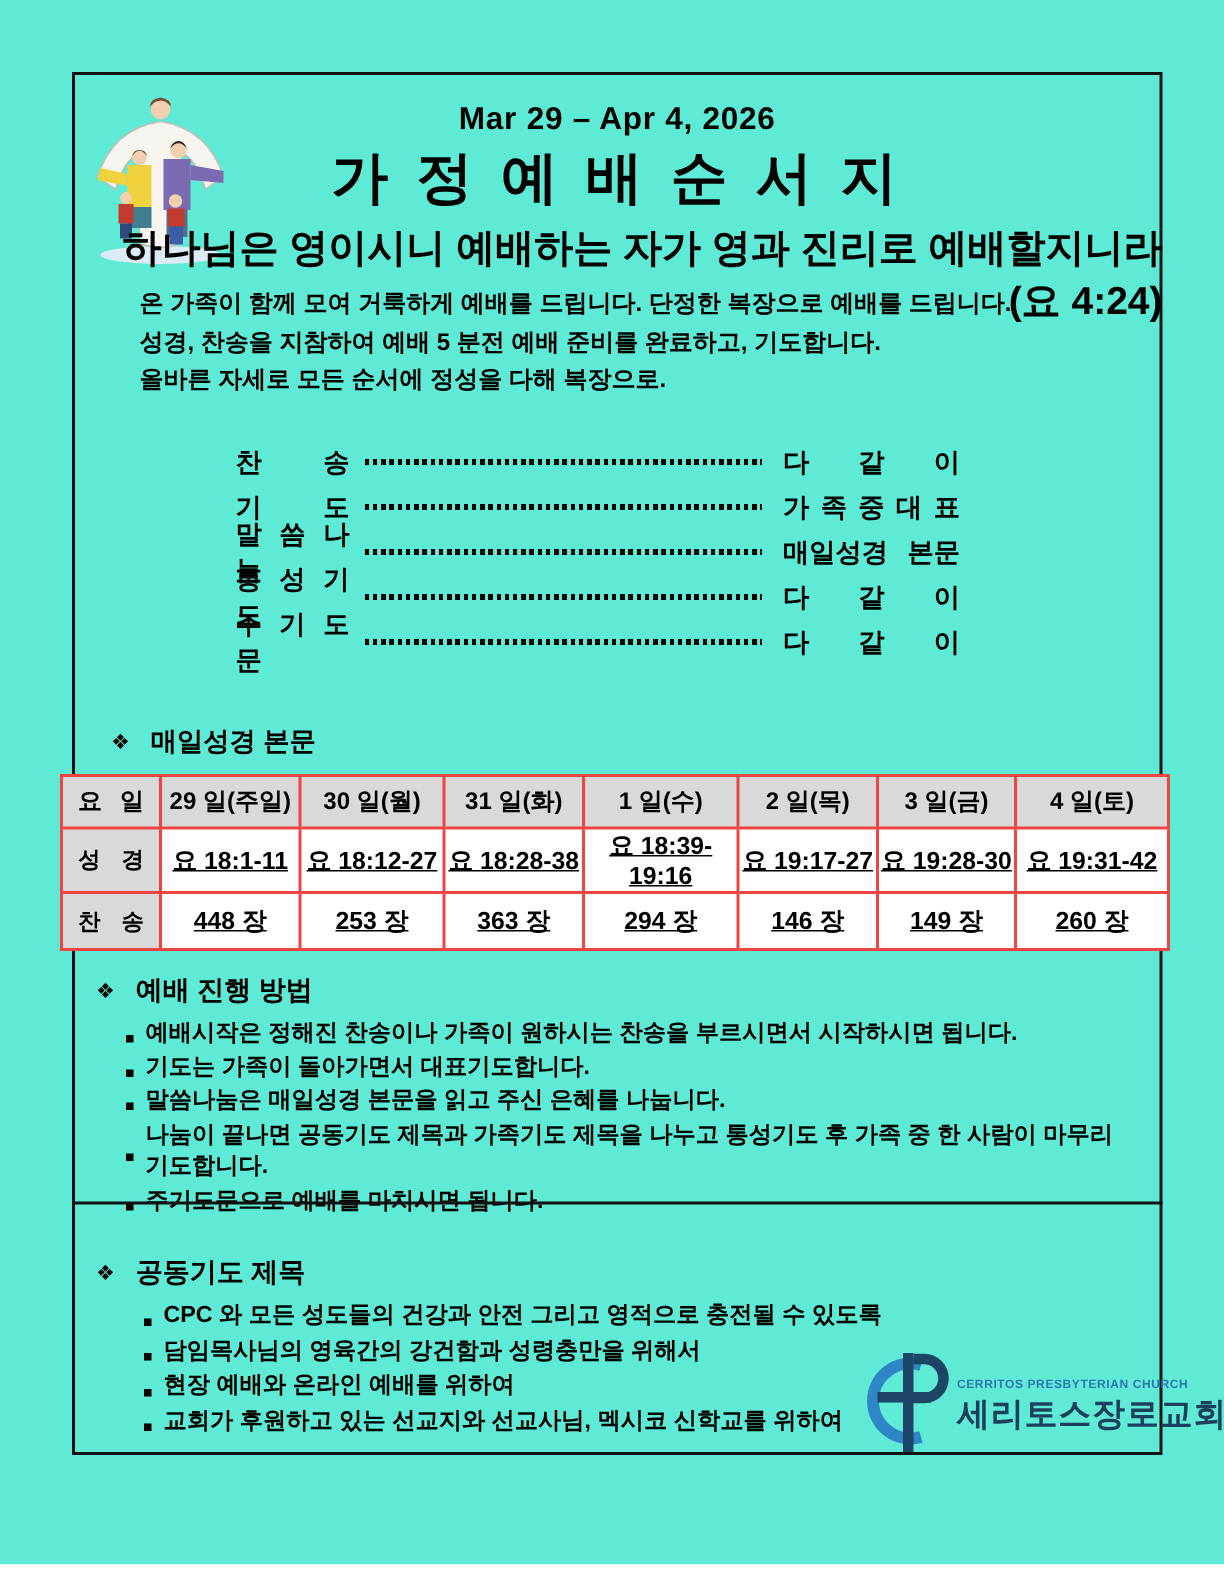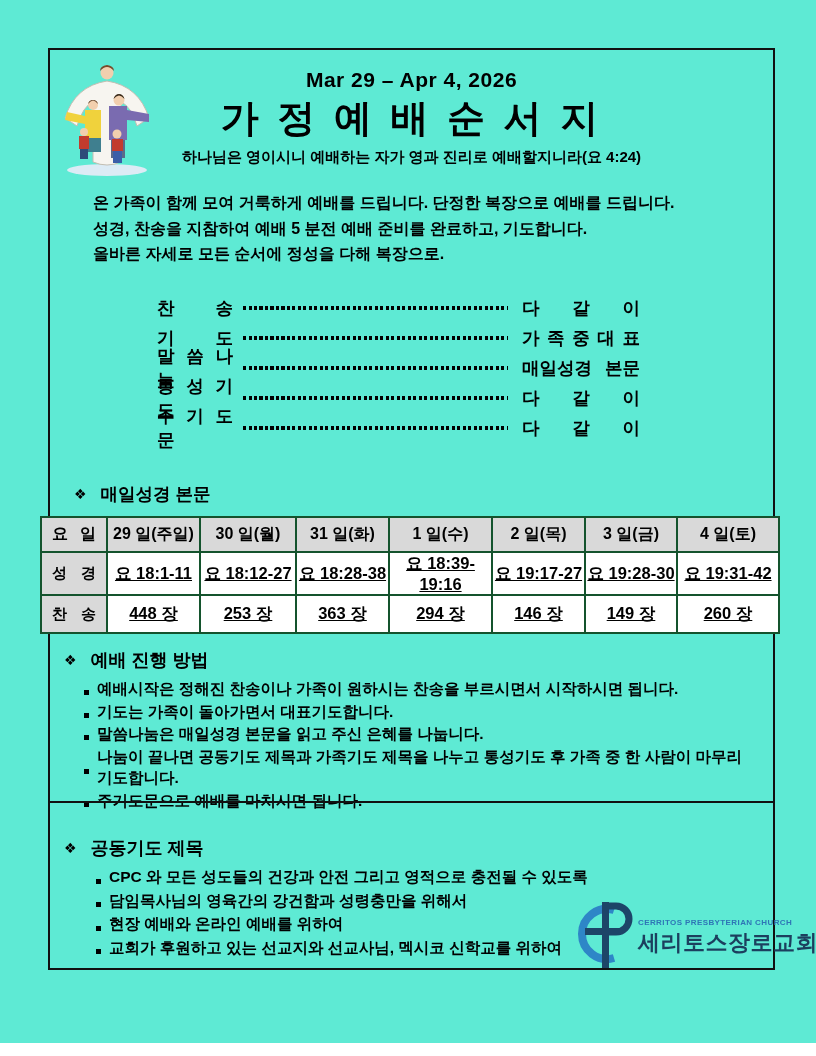--- a/index.html
+++ b/index.html
@@ -7,21 +7,21 @@
     position:relative;width:816px;height:1043px;background:#5eead4;overflow:hidden;
     font-family:"Liberation Sans","DejaVu Sans",sans-serif;font-weight:bold;color:#000;
   }
   .border-box{position:absolute;left:48px;top:48px;width:723px;height:918px;border:2px solid #111;}
   .divider{position:absolute;left:48px;top:801px;width:727px;height:2px;background:#111;}
 
   
   .clipart{position:absolute;left:57px;top:60px;}
   .hdr-date{position:absolute;left:48px;top:68px;width:727px;text-align:center;font-size:21px;letter-spacing:0.5px;}
   .hdr-title{position:absolute;left:48px;top:93px;width:727px;text-align:center;font-size:38px;letter-spacing:4px;}
-  .hdr-sub{position:absolute;left:48px;top:148px;width:727px;text-align:center;font-size:15px;}
+  .hdr-sub{position:absolute;left:48px;top:148px;width:727px;text-align:right;font-size:26px;}
 
   
   .intro{position:absolute;left:93px;top:190px;width:640px;font-size:16px;line-height:25.5px;}
 
   
   .order{position:absolute;left:157px;top:293px;width:483px;}
   .order-row{display:flex;align-items:center;height:30px;}
   .ol-left{display:inline-block;width:76px;font-size:17.5px;text-align:justify;text-align-last:justify;}
   .ol-dots{flex:1;height:4px;margin:0 14px 0 10px;
     background:repeating-linear-gradient(to right,#000 0,#000 3px,transparent 3px,transparent 5.5px);}
@@ -29,21 +29,21 @@
 
   
   .sec-title{position:absolute;display:flex;align-items:center;font-size:17.5px;}
   .sec-title .diamond{font-size:14px;margin-right:14px;}
   .sec1{left:74px;top:482px;}
   .sec2{left:64px;top:648px;font-size:18px;}
   .sec3{left:64px;top:836px;font-size:18px;}
 
   
   table.daily{position:absolute;left:40px;top:516px;width:738px;border-collapse:collapse;table-layout:fixed;}
-  table.daily th,table.daily td{border:2px solid #14532d;text-align:center;padding:0;}
+  table.daily th,table.daily td{border:2px solid #ef4444;text-align:center;padding:0;}
   table.daily tr.hd{height:35px;}
   table.daily tr.bd{height:38px;text-decoration:underline;}
   table.daily tr.hd th{background:#d9d9d9;font-size:16px;}
   table.daily th.rowh{background:#d9d9d9;font-size:15px;}
   table.daily th.rowh span{display:inline-block;width:44px;text-align:justify;text-align-last:justify;}
   table.daily td{background:#fff;font-size:16.5px;font-weight:bold;}
 
   
   .blist{position:absolute;font-size:15.5px;}
   .mlist{left:84px;top:678px;width:670px;}

